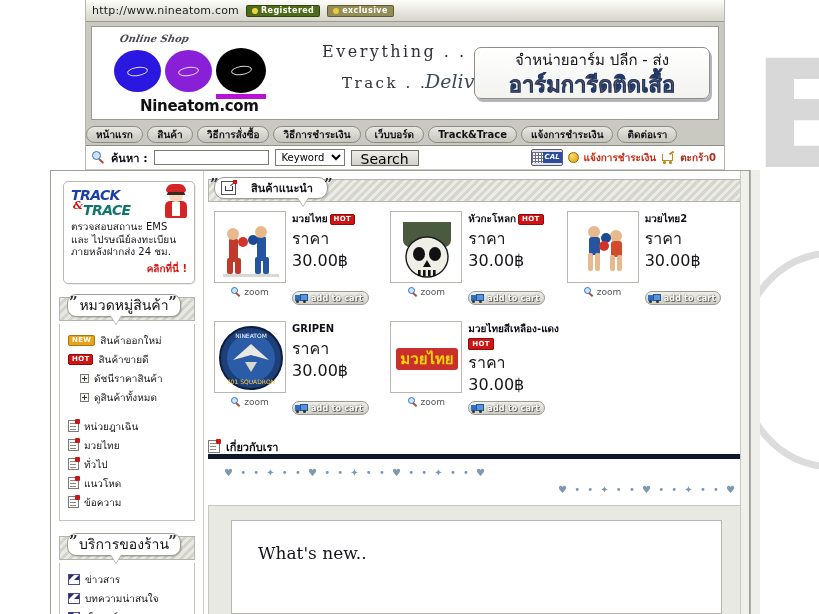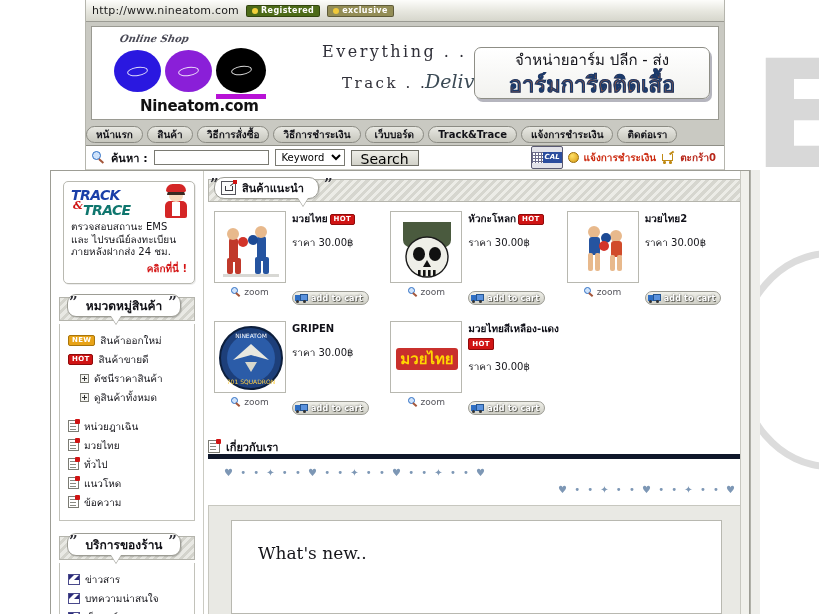--- a/index.html
+++ b/index.html
@@ -247,21 +247,21 @@
     font-family:"DejaVu Sans", sans-serif;
     cursor:pointer;
   }
   #search-right {
     margin-left:auto;
     display:flex; align-items:center; gap:5px;
     padding-right:2px;
   }
   #cal-icon {
     display:inline-flex; align-items:center;
-    height:23px; border:1px solid #5a5a72;
+    height:17px; border:1px solid #5a5a72;
     background:#e3e3ea; border-radius:2px;
     overflow:hidden;
     font-style:italic;
   }
   #cal-icon .grid {
     width:11px; height:11px;
     background:
       repeating-linear-gradient(#6b6b8a 0 1px, transparent 1px 3px),
       repeating-linear-gradient(90deg,#6b6b8a 0 1px, transparent 1px 3px),
       #ffffff;
@@ -411,21 +411,21 @@
   .panel-head .bubble {
     position:absolute; left:8px; right:14px; top:0; height:23px;
     background:#ffffff;
     border:1px solid #9d9d95;
     border-radius:9px;
     display:flex; align-items:center; justify-content:center;
     box-shadow:1px 1px 1px rgba(0,0,0,.15);
   }
   .panel-head .bubble-text {
     font-family:"DejaVu Sans", sans-serif;
-    font-size:12px; font-weight:bold; color:#101016;
+    font-size:14px; font-weight:normal; color:#101016;
     white-space:nowrap;
   }
   .panel-head .tail {
     position:absolute; left:38%; top:22px;
     width:0; height:0;
     border-left:5px solid transparent;
     border-right:5px solid transparent;
     border-top:8px solid #ffffff;
     filter:drop-shadow(0 1px 0 #9d9d95);
   }
@@ -519,21 +519,21 @@
   .section-bubble-head .hatch {
     position:absolute; left:0; right:0; top:2px; height:23px;
     background:repeating-linear-gradient(135deg,#ececE7 0 3px,#d6d6cf 3px 6px);
     border:1px solid #b4b4ac;
   }
   .section-bubble-head .bubble {
     position:absolute; left:6px; top:0; height:22px;
     padding:0 14px 0 6px;
     background:#ffffff; border:1px solid #9d9d95;
     border-radius:10px;
-    display:flex; align-items:center; gap:6px;
+    display:flex; align-items:center; gap:15px;
     box-shadow:1px 1px 1px rgba(0,0,0,.13);
   }
   .section-bubble-head .tail {
     position:absolute; left:90px; top:21px;
     width:0;height:0;
     border-left:5px solid transparent;
     border-right:5px solid transparent;
     border-top:8px solid #ffffff;
     filter:drop-shadow(0 1px 0 #9d9d95);
   }
@@ -614,22 +614,22 @@
   }
   .prod-name {
     font-family:"DejaVu Sans", sans-serif;
     font-size:10px; font-weight:bold; color:#101018;
     line-height:1.15;
     cursor:pointer;
   }
   .prod-name .badge-hot { display:inline-block; margin-left:2px; vertical-align:1px;}
   .prod-price {
     font-family:"DejaVu Sans", sans-serif;
-    font-size:10px; color:#15151a;
-    margin-top:10px;
+    font-size:16px; color:#15151a;
+    margin-top:1px;
   }
   .addcart-btn {
     position:absolute; left:4px; bottom:16px;
     display:flex; align-items:center; gap:3px;
     height:14px; padding:0 5px 0 2px;
     background:linear-gradient(#f0f0ea,#cfcfc6);
     border:1px solid #9a9a92;
     border-radius:7px;
     cursor:pointer;
   }

